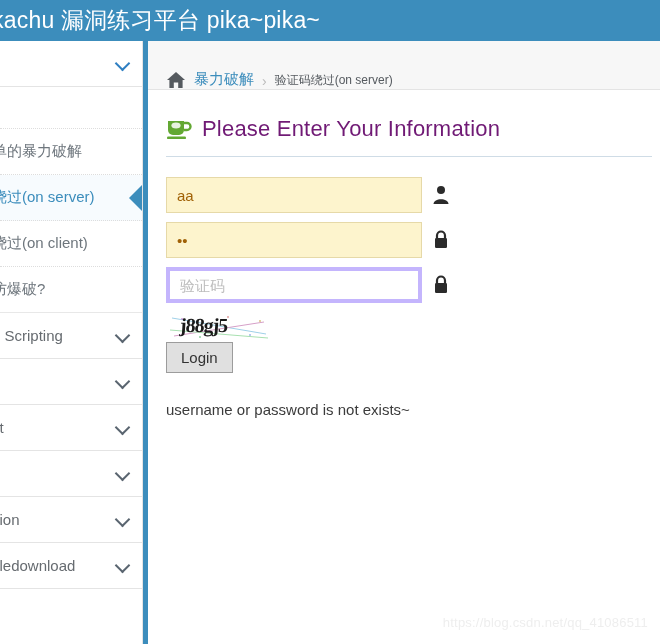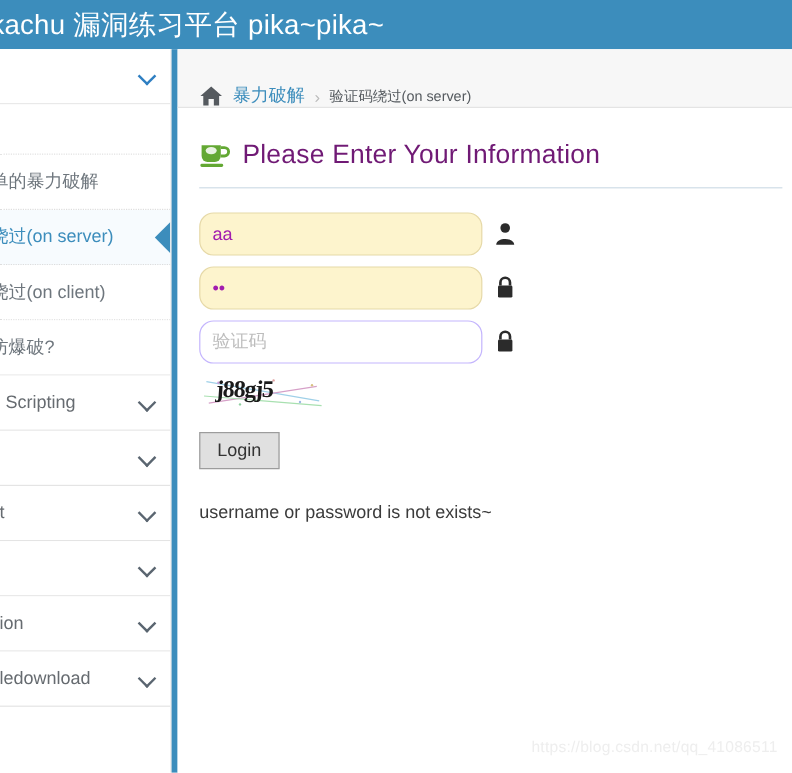--- a/index.html
+++ b/index.html
@@ -142,34 +142,33 @@
   .divider {
     margin: 14px 8px 0 18px;
     height: 1px;
     background: #cfdce6;
   }
 
   
   .form { padding: 20px 0 0 18px; }
   .field-row { display: flex; align-items: center; margin-bottom: 9px; }
   .textbox {
-    width: 236px; height: 36px;
+    width: 256px; height: 36px;
     border: 1px solid #e6d9a8;
     background: #fdf4cd;
     font-size: 15px;
-    color: #a21caf;
+    color: #a16207;
     padding: 0 10px;
     outline: none;
-    border-radius: 12px;
+    border-radius: 0;
     font-family: "Liberation Sans", sans-serif;
   }
   .textbox.plain {
     background: #ffffff;
-    border: 1px solid #c4b5fd;
-    font-family: Liberation Mono, monospace;
+    border: 4px solid #c4b5fd;
   }
   .textbox.plain::placeholder { color: #bdbdbd; }
   .field-icon { width: 18px; height: 22px; margin-left: 10px; }
 
   .captcha {
     margin: 4px 0 0 4px;
     width: 100px; height: 30px;
     position: relative;
     overflow: hidden;
     background: #ffffff;
@@ -179,21 +178,20 @@
     left: 10px; top: 2px;
     font-family: "Liberation Serif", serif;
     font-weight: bold;
     font-size: 20px;
     color: #1a1a1a;
     letter-spacing: -1px;
     transform: skewX(-4deg);
   }
 
   .login-btn {
-    margin-top: 18px;
     padding: 6px 14px;
     background: #e0e0e0;
     border: 1px solid #9c9c9c;
     font-size: 15px;
     color: #333333;
     font-family: "Liberation Sans", sans-serif;
     cursor: pointer;
   }
   .error-msg {
     margin-top: 28px;

